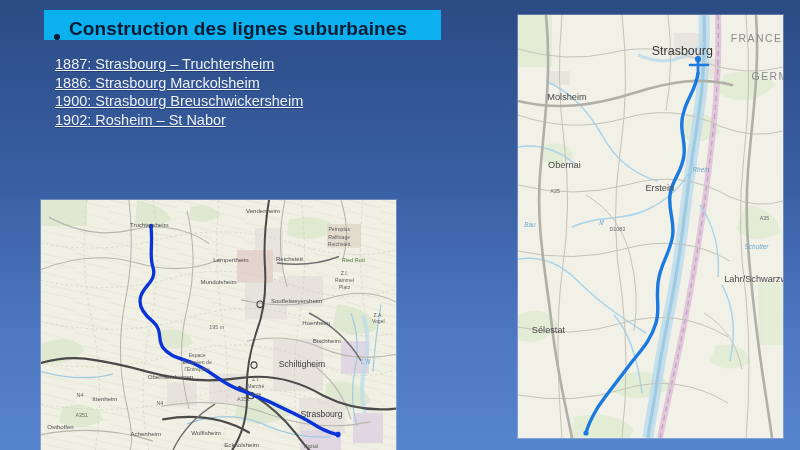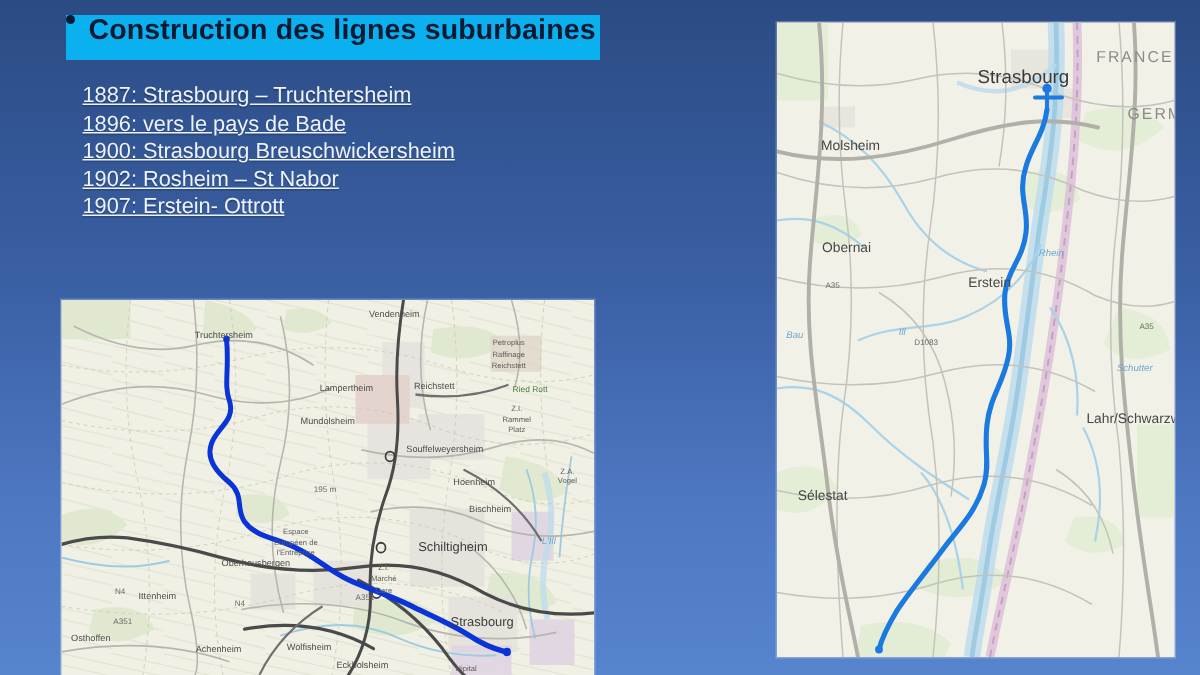--- a/index.html
+++ b/index.html
@@ -17,25 +17,26 @@
     height: 450px;
     background: linear-gradient(to bottom, #2b4b84 0%, #3a60a4 42%, #4e78c2 75%, #5684cd 100%);
     overflow: hidden;
   }
 
   
   #title-bar {
     position: absolute;
     left: 44px;
     top: 10px;
-    width: 356px;
+    width: 397px;
     height: 30px;
     background: #0bb0ee;
     display: flex;
-    align-items: flex-start;
+    align-items: flex-end;
+    padding-left: 10px;
   }
   #title-bullet {
     width: 6px;
     height: 6px;
     border-radius: 50%;
     background: #0a1a33;
     margin-right: 9px;
     flex: 0 0 auto;
   }
   #title-text {
@@ -97,24 +98,23 @@
 
 <div id="slide">
 
   <div id="title-bar">
     <span id="title-bullet"></span>
     <span id="title-text">Construction des lignes suburbaines</span>
   </div>
 
   <div id="bullet-list">
     <div class="bullet-line">1887: Strasbourg – Truchtersheim</div>
-    <div class="bullet-line">1896: vers le pays de Bade</div>
+    <div class="bullet-line">1886: Strasbourg Marckolsheim</div>
     <div class="bullet-line">1900: Strasbourg Breuschwickersheim</div>
     <div class="bullet-line">1902: Rosheim – St Nabor</div>
-    <div class="bullet-line">1907: Erstein- Ottrott</div>
   </div>
 
   <div class="map-frame" id="map-left">
     <svg class="map-canvas" viewBox="0 0 355 232" preserveAspectRatio="none">
       <defs>
         <pattern id="fieldsL" width="34" height="28" patternUnits="userSpaceOnUse">
           <rect width="34" height="28" fill="#f0f0e4"></rect>
           <path d="M0 0 L34 7 M0 10 L34 18 M0 21 L34 28" stroke="#e2e2d2" stroke-width="0.7" fill="none"></path>
         </pattern>
       </defs>

